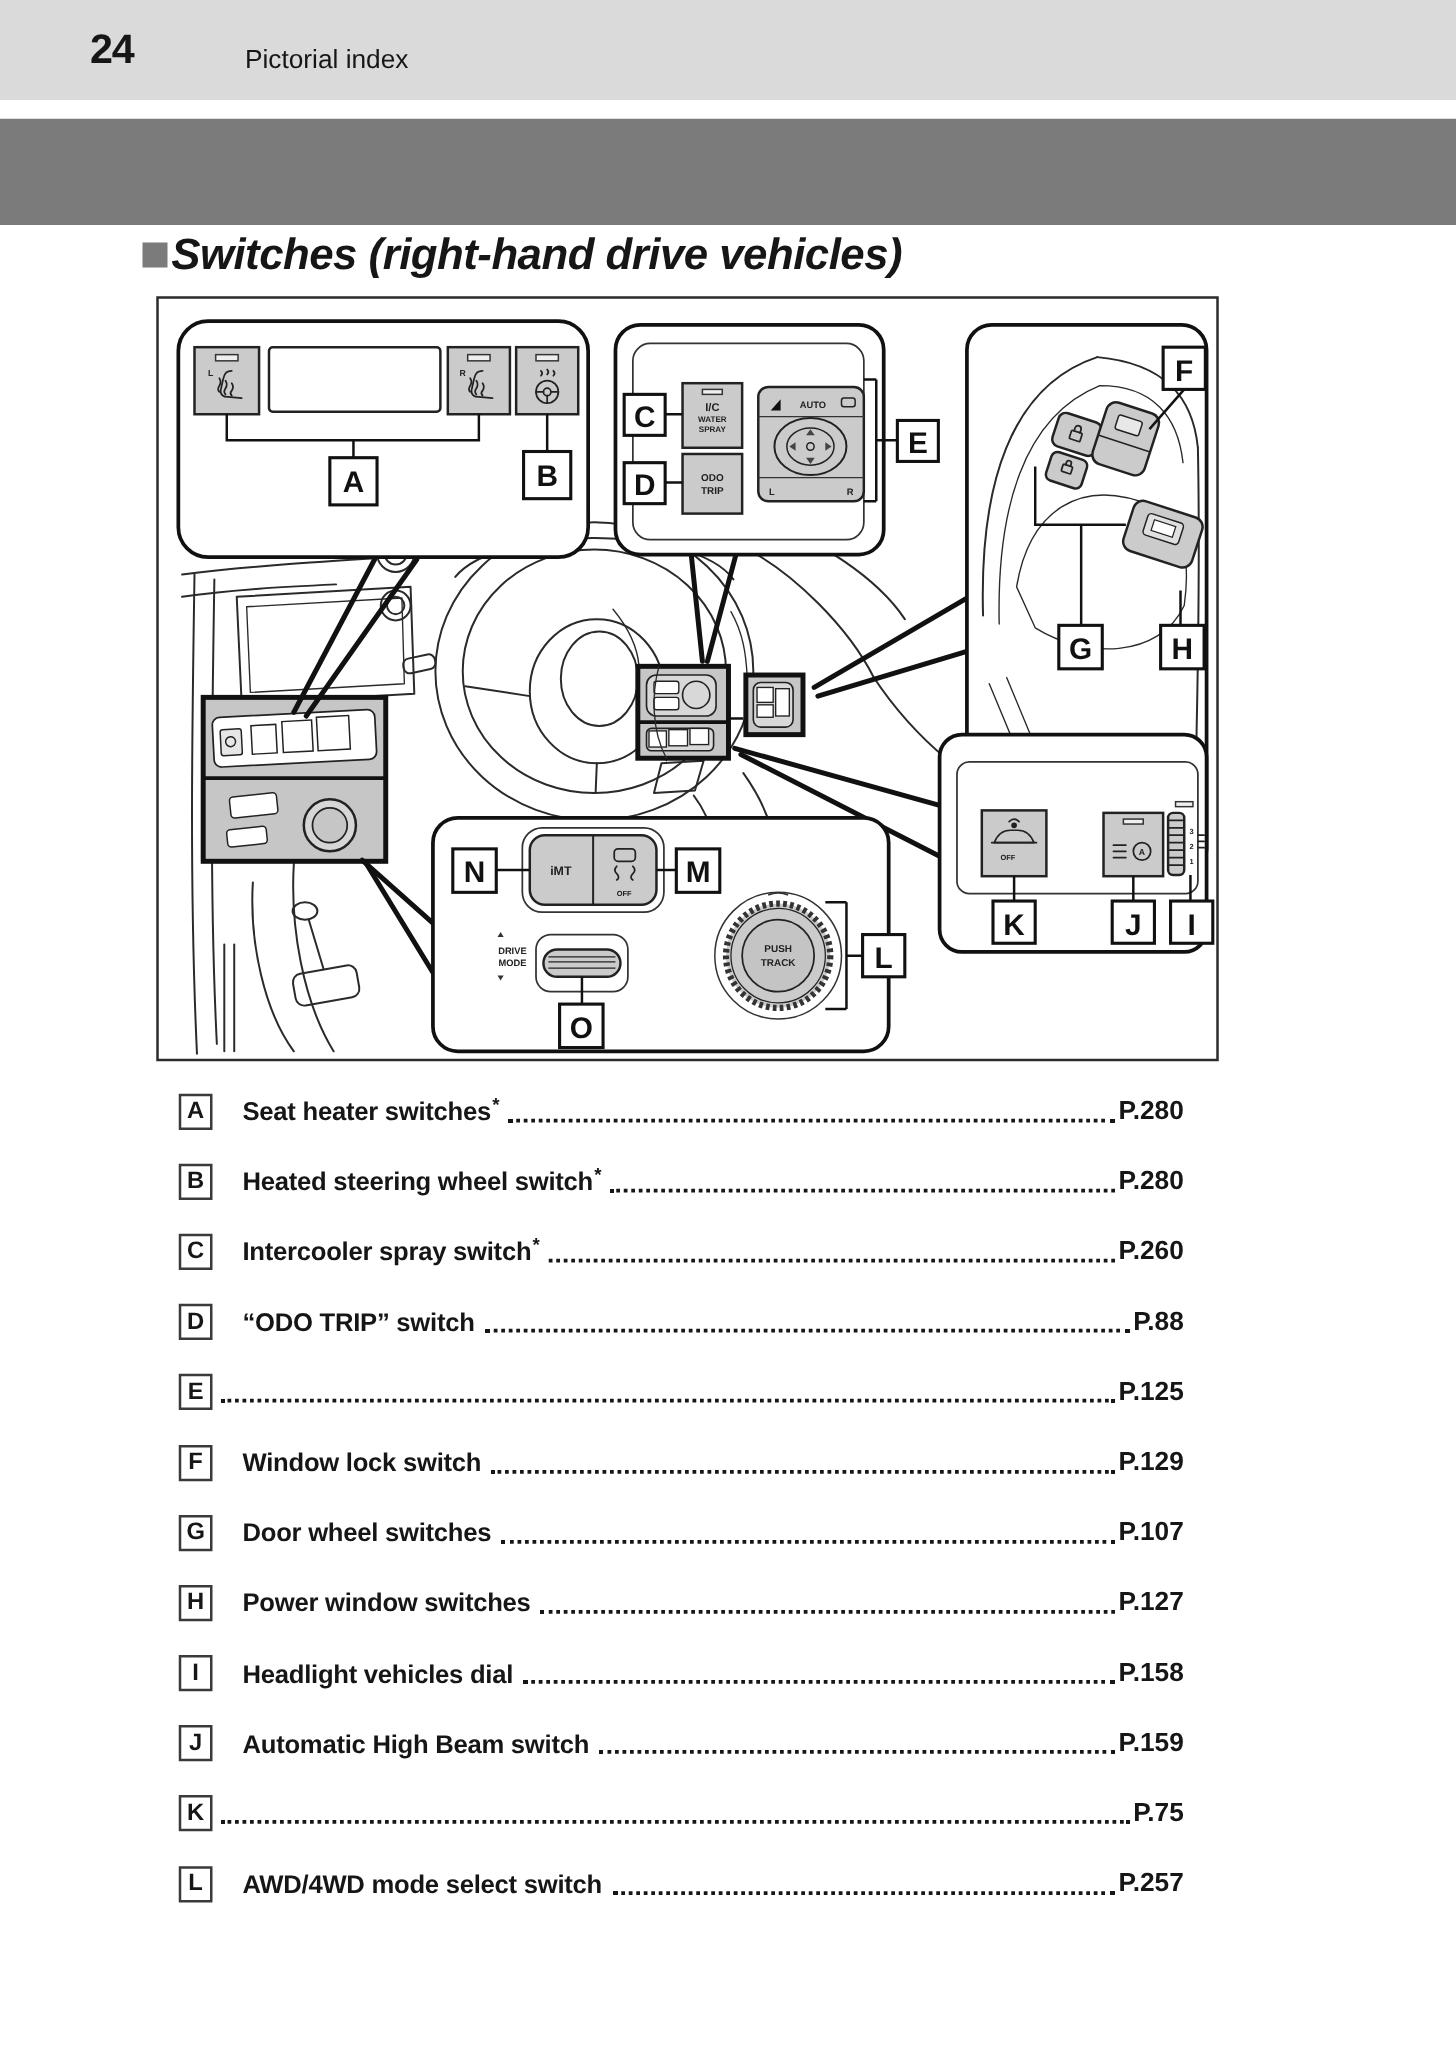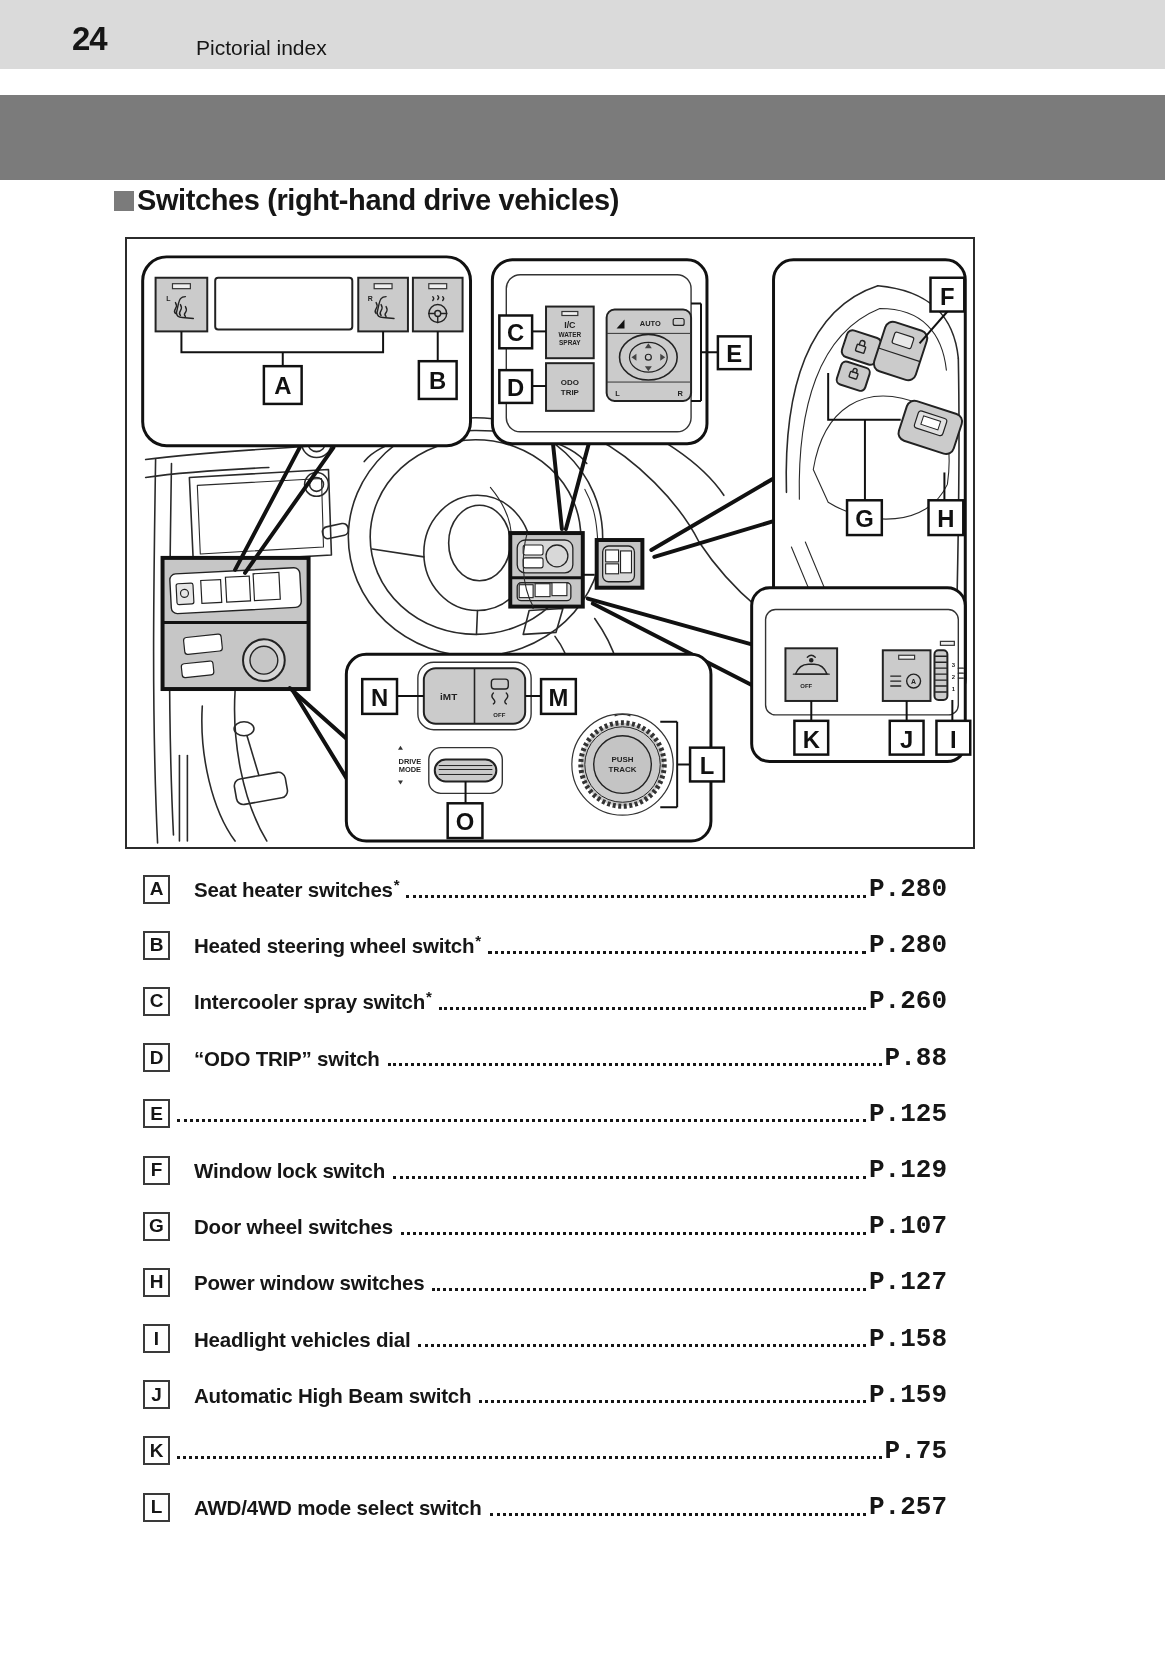--- a/index.html
+++ b/index.html
@@ -1,40 +1,40 @@
 <!DOCTYPE html>
 <html><head>
 <meta charset="utf-8">
 <style>
   html,body { margin:0; padding:0; background:#ffffff; }
   .page {
     position:relative; width:1165px; height:1653px; margin:0 auto;
     background:#ffffff; font-family:"Liberation Sans", sans-serif; color:#161616;
     overflow:hidden;
   }
-  .header-bar { position:absolute; top:0; left:0; right:0; height:69px; background:#dadada; }
+  .header-bar { position:absolute; top:0; left:0; right:0; height:80px; background:#dadada; }
   .page-num { position:absolute; left:72px; top:20px; font-size:33px; font-weight:bold; letter-spacing:-1px; }
   .chapter-title { position:absolute; left:196px; top:36px; font-size:21px; font-weight:normal; }
   .dark-band { position:absolute; top:95px; left:0; right:0; height:85px; background:#7b7b7b; }
   .section-heading { position:absolute; top:184px; left:114px; display:flex; align-items:center;
-    font-size:29px; font-weight:bold; letter-spacing:-0.4px; }
+    font-size:35px; font-weight:bold; letter-spacing:-0.4px;font-style:italic; }
   .section-heading .marker { width:20px; height:20px; background:#7b7b7b; margin-right:3px; flex:none; }
   .diagram-box { position:absolute; left:125px; top:237px; width:850px; height:612px;
     border:2px solid #2b2b2b; box-sizing:border-box; background:#fff; }
   .diagram-box svg { position:absolute; left:0; top:0; }
 
   .index-list { position:absolute; left:143px; top:861px; width:804px; }
   .index-row { display:flex; align-items:center; height:56.2px; }
   .badge { flex:none; width:27px; height:29px; border:2px solid #3a3a3a; box-sizing:border-box;
     display:flex; align-items:center; justify-content:center;
     font-size:19px; font-weight:bold; background:#fff; }
   .item-label { margin-left:24px; font-size:20.5px; font-weight:bold; letter-spacing:-0.2px; white-space:nowrap; }
   .star { font-size:15px; font-weight:bold; vertical-align:7px; margin-left:1px; }
   .dots { flex:1 1 auto; height:0; border-bottom:3.4px dotted #161616; margin:0 3px 0 7px; transform:translateY(7px); }
-  .page-ref { flex:none; font-size:26px; font-weight:bold; white-space:nowrap;font-family:Liberation Mono, monospace; }
+  .page-ref { flex:none; font-size:21px; font-weight:bold; white-space:nowrap; }
 
   
   .art { stroke:#2a2a2a; fill:none; stroke-width:1.6; stroke-linecap:round; stroke-linejoin:round; }
   .thin { stroke-width:1.1; }
   .panel { fill:#ffffff; stroke:#111; stroke-width:3; }
   .btn { fill:#cbcbcb; stroke:#222; stroke-width:2; }
   .hl { fill:#c6c6c6; stroke:#111; stroke-width:4; }
   .tail { stroke:#111; stroke-width:4; stroke-linecap:round; fill:none; }
   .lead { stroke:#111; stroke-width:2; fill:none; }
   .cbox { fill:#fff; stroke:#111; stroke-width:2.5; }

